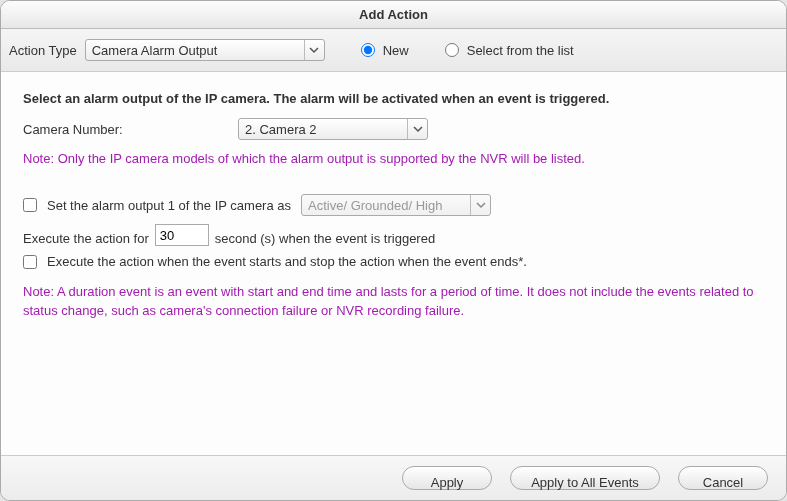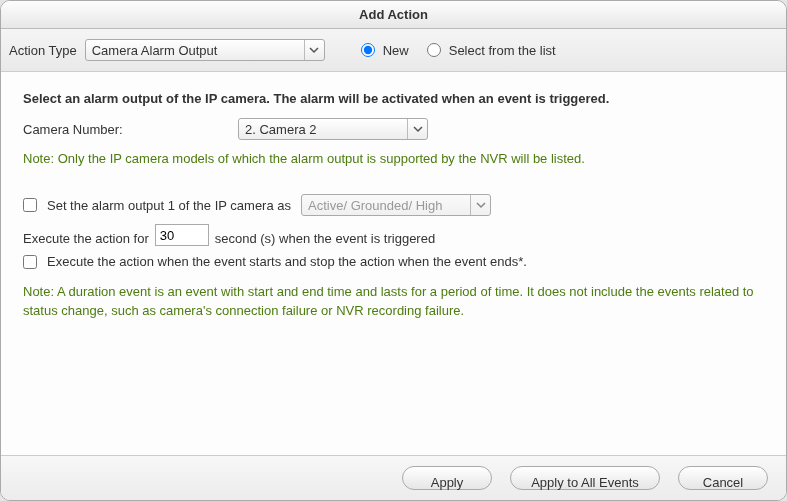--- a/index.html
+++ b/index.html
@@ -55,35 +55,35 @@
   .select-wrap .arrow {
     position: absolute;
     right: 0; top: 0; bottom: 0;
     width: 20px;
     border-left: 1px solid #bbb;
     display: flex;
     align-items: center;
     justify-content: center;
   }
   .select-wrap .arrow svg { width:10px; height:10px; display:block; }
-  .radio-group { display: flex; align-items: center; gap: 16px; margin-left: 30px; }
+  .radio-group { display: flex; align-items: center; gap: 34px; margin-left: 30px; }
   .radio-item { display: flex; align-items: center; gap: 8px; }
   .radio-item input { margin:0; width:14px; height:14px; }
   .content {
     flex: 1;
     padding: 18px 22px 10px 22px;
     color: #333;
     overflow: auto;
     background: #fdfdfd;
   }
   .content p { margin: 0 0 10px 0; line-height: 1.4; }
   .bold { font-weight: bold; }
   .row { display:flex; align-items:center; gap:0; margin-bottom:10px; }
   .row .label { width:215px; }
-  .note { color:#4d7c0f; line-height:1.4; }
+  .note { color:#a21caf; line-height:1.4; }
   .block { margin-top: 26px; }
   .cb-row { display:flex; align-items:center; gap:10px; margin-bottom:8px; }
   .cb-row input[type=checkbox]{ width:14px; height:14px; margin:0; }
   .numbox {
     width:54px; height:22px;
     border:1px solid #aaa;
     background:#fff;
     padding: 0 4px;
     font-size:13px;
   }

